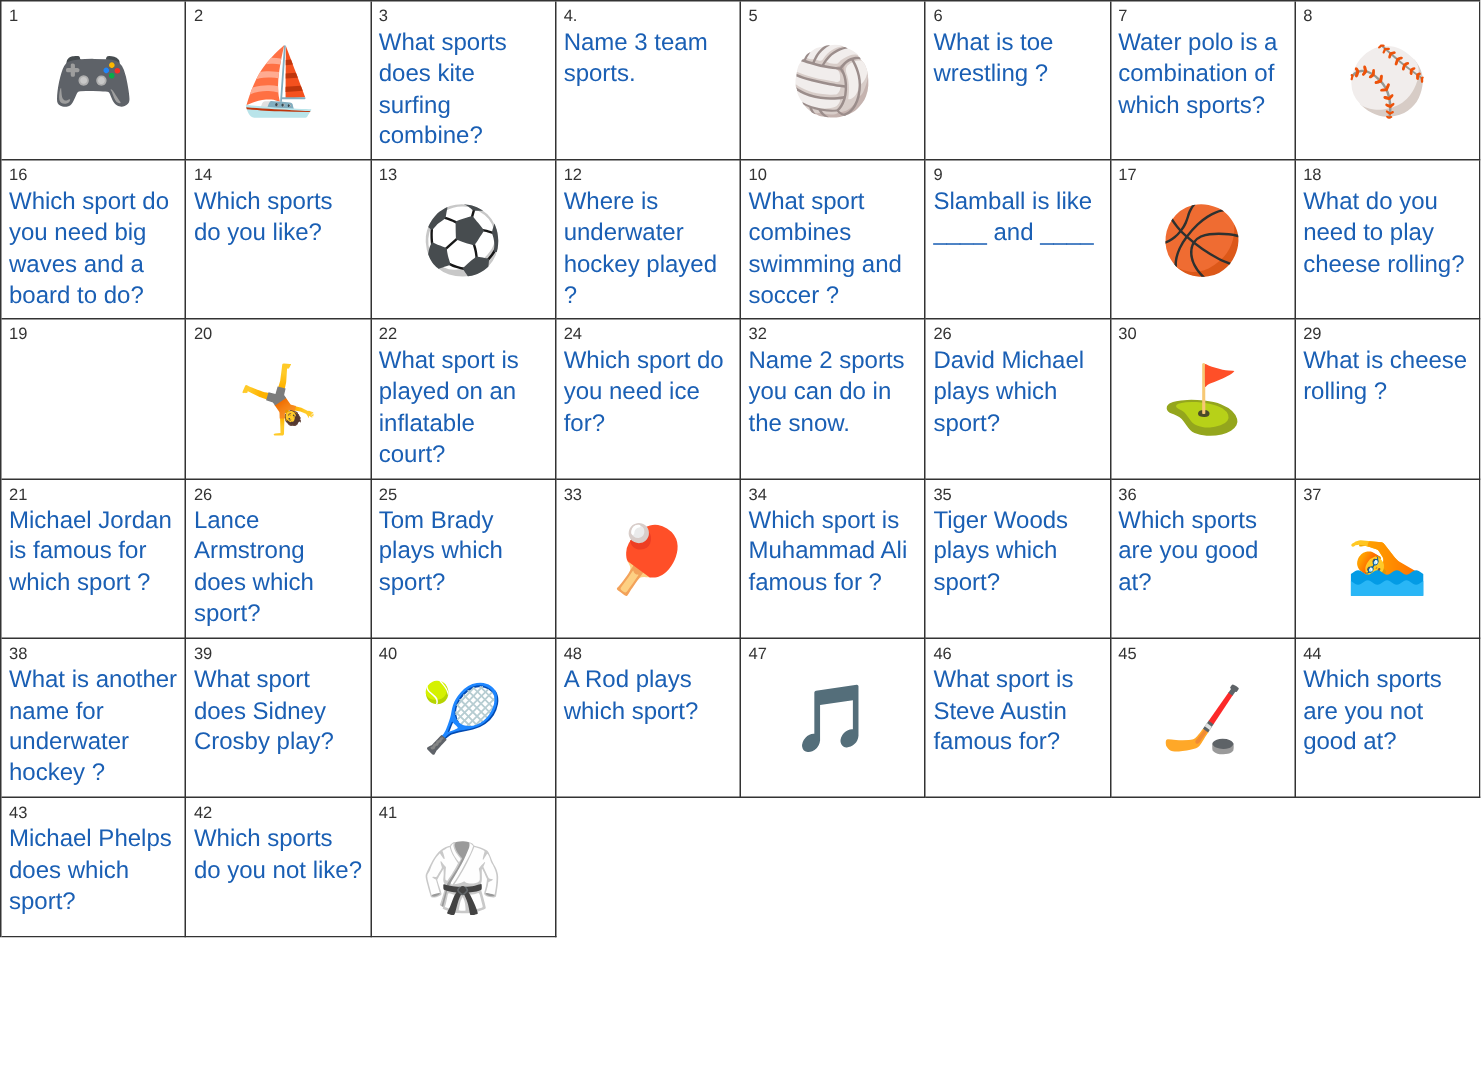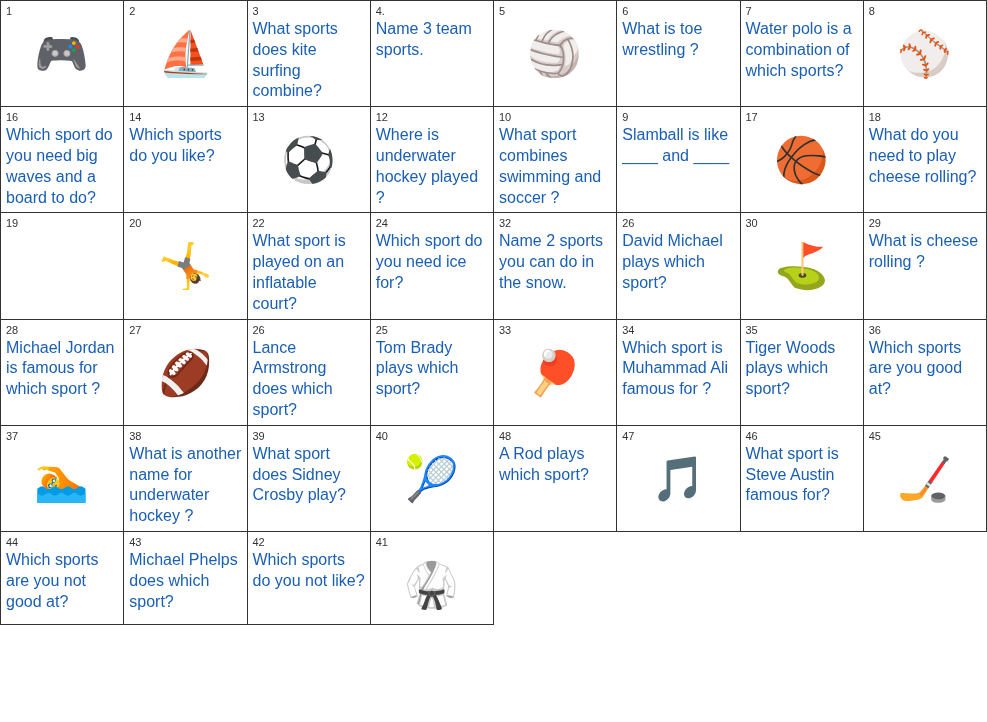--- a/index.html
+++ b/index.html
@@ -85,25 +85,21 @@
     </div>
     <div class="cell"><span class="cell-num">22</span><span class="cell-text">What sport is played on an inflatable court?</span></div>
     <div class="cell"><span class="cell-num">24</span><span class="cell-text">Which sport do you need ice for?</span></div>
     <div class="cell"><span class="cell-num">32</span><span class="cell-text">Name 2 sports you can do in the snow.</span></div>
     <div class="cell"><span class="cell-num">26</span><span class="cell-text">David Michael plays which sport?</span></div>
     <div class="cell">
       <span class="cell-num">30</span>
       <div class="icon-area" style="font-size: 44px;">⛳</div>
     </div>
     <div class="cell"><span class="cell-num">29</span><span class="cell-text">What is cheese rolling ?</span></div>
-    <div class="cell"><span class="cell-num">28</span><span class="cell-text">Michael Jordan is famous for which sport ?</span></div>
-    <div class="cell">
-      <span class="cell-num">27</span>
-      <div class="icon-area" style="font-size: 44px;">🏈</div>
-    </div>
+    <div class="cell"><span class="cell-num">21</span><span class="cell-text">Michael Jordan is famous for which sport ?</span></div>
     <div class="cell"><span class="cell-num">26</span><span class="cell-text">Lance Armstrong does which sport?</span></div>
     <div class="cell"><span class="cell-num">25</span><span class="cell-text">Tom Brady plays which sport?</span></div>
     <div class="cell">
       <span class="cell-num">33</span>
       <div class="icon-area" style="font-size: 44px;">🏓</div>
     </div>
     <div class="cell"><span class="cell-num">34</span><span class="cell-text">Which sport is Muhammad Ali famous for ?</span></div>
     <div class="cell"><span class="cell-num">35</span><span class="cell-text">Tiger Woods plays which sport?</span></div>
     <div class="cell"><span class="cell-num">36</span><span class="cell-text">Which sports are you good at?</span></div>
     <div class="cell">

